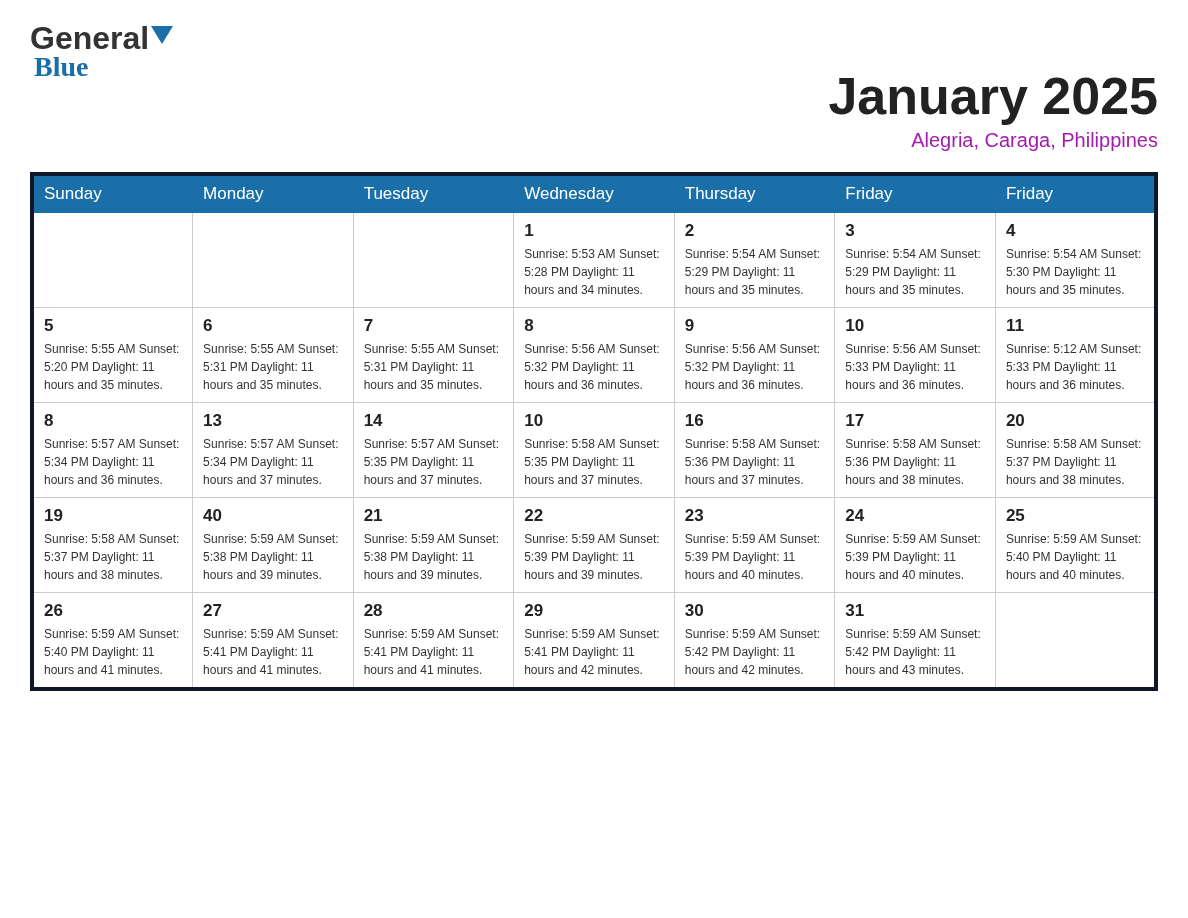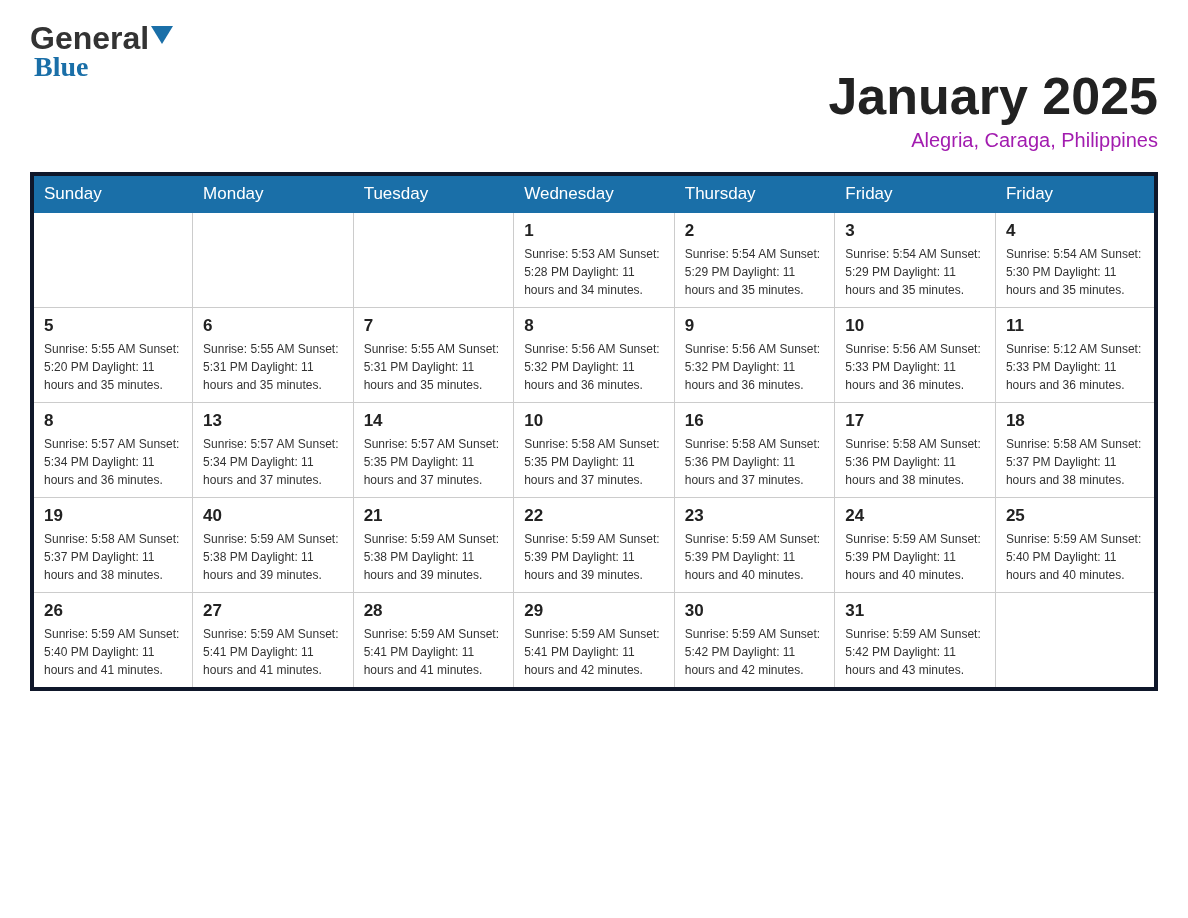--- a/index.html
+++ b/index.html
@@ -226,21 +226,21 @@
 and 37 minutes.</div>
         </td>
         <td>
           <span class="day-number">17</span>
           <div class="day-info">Sunrise: 5:58 AM
 Sunset: 5:36 PM
 Daylight: 11 hours
 and 38 minutes.</div>
         </td>
         <td>
-          <span class="day-number">18</span>
+          <span class="day-number">20</span>
           <div class="day-info">Sunrise: 5:58 AM
 Sunset: 5:37 PM
 Daylight: 11 hours
 and 38 minutes.</div>
         </td>
       </tr>
       <tr>
         <td>
           <span class="day-number">19</span>
           <div class="day-info">Sunrise: 5:58 AM

